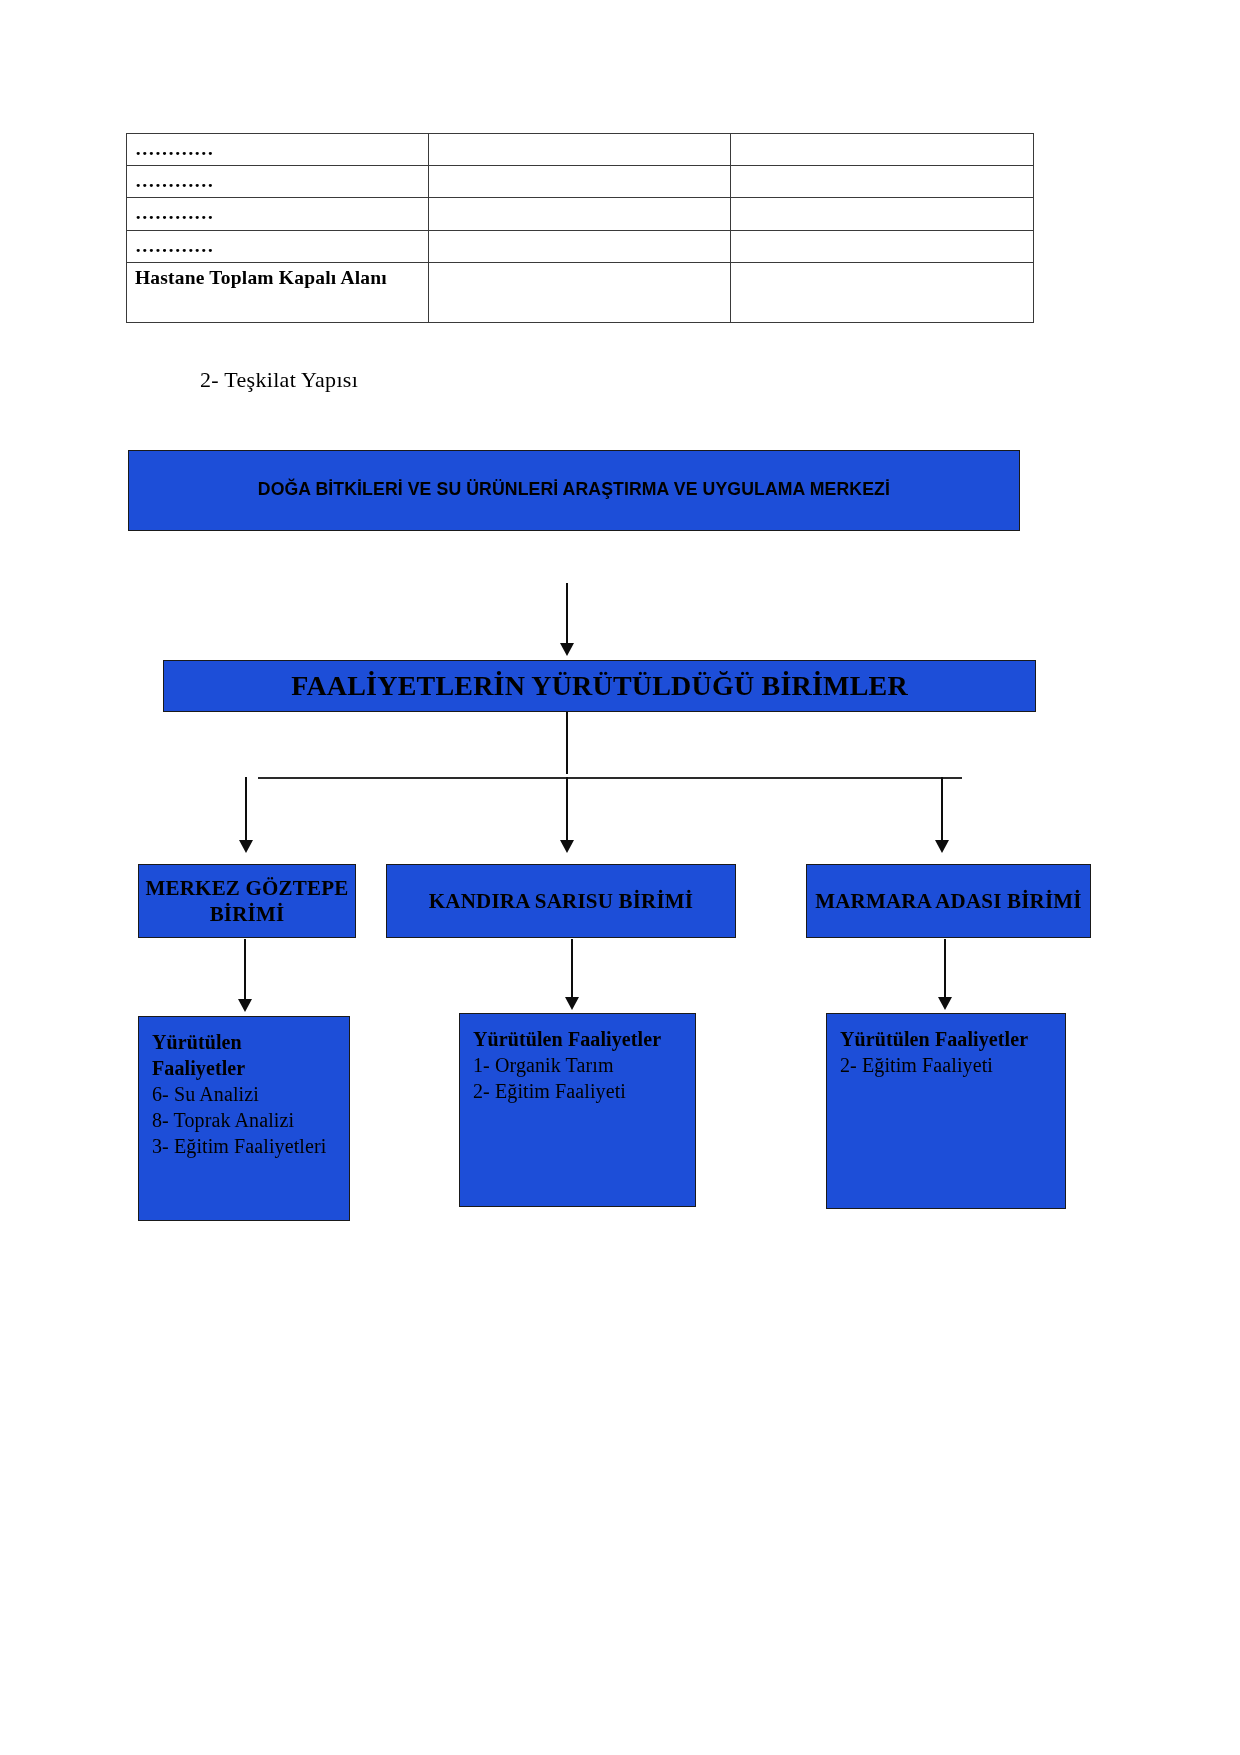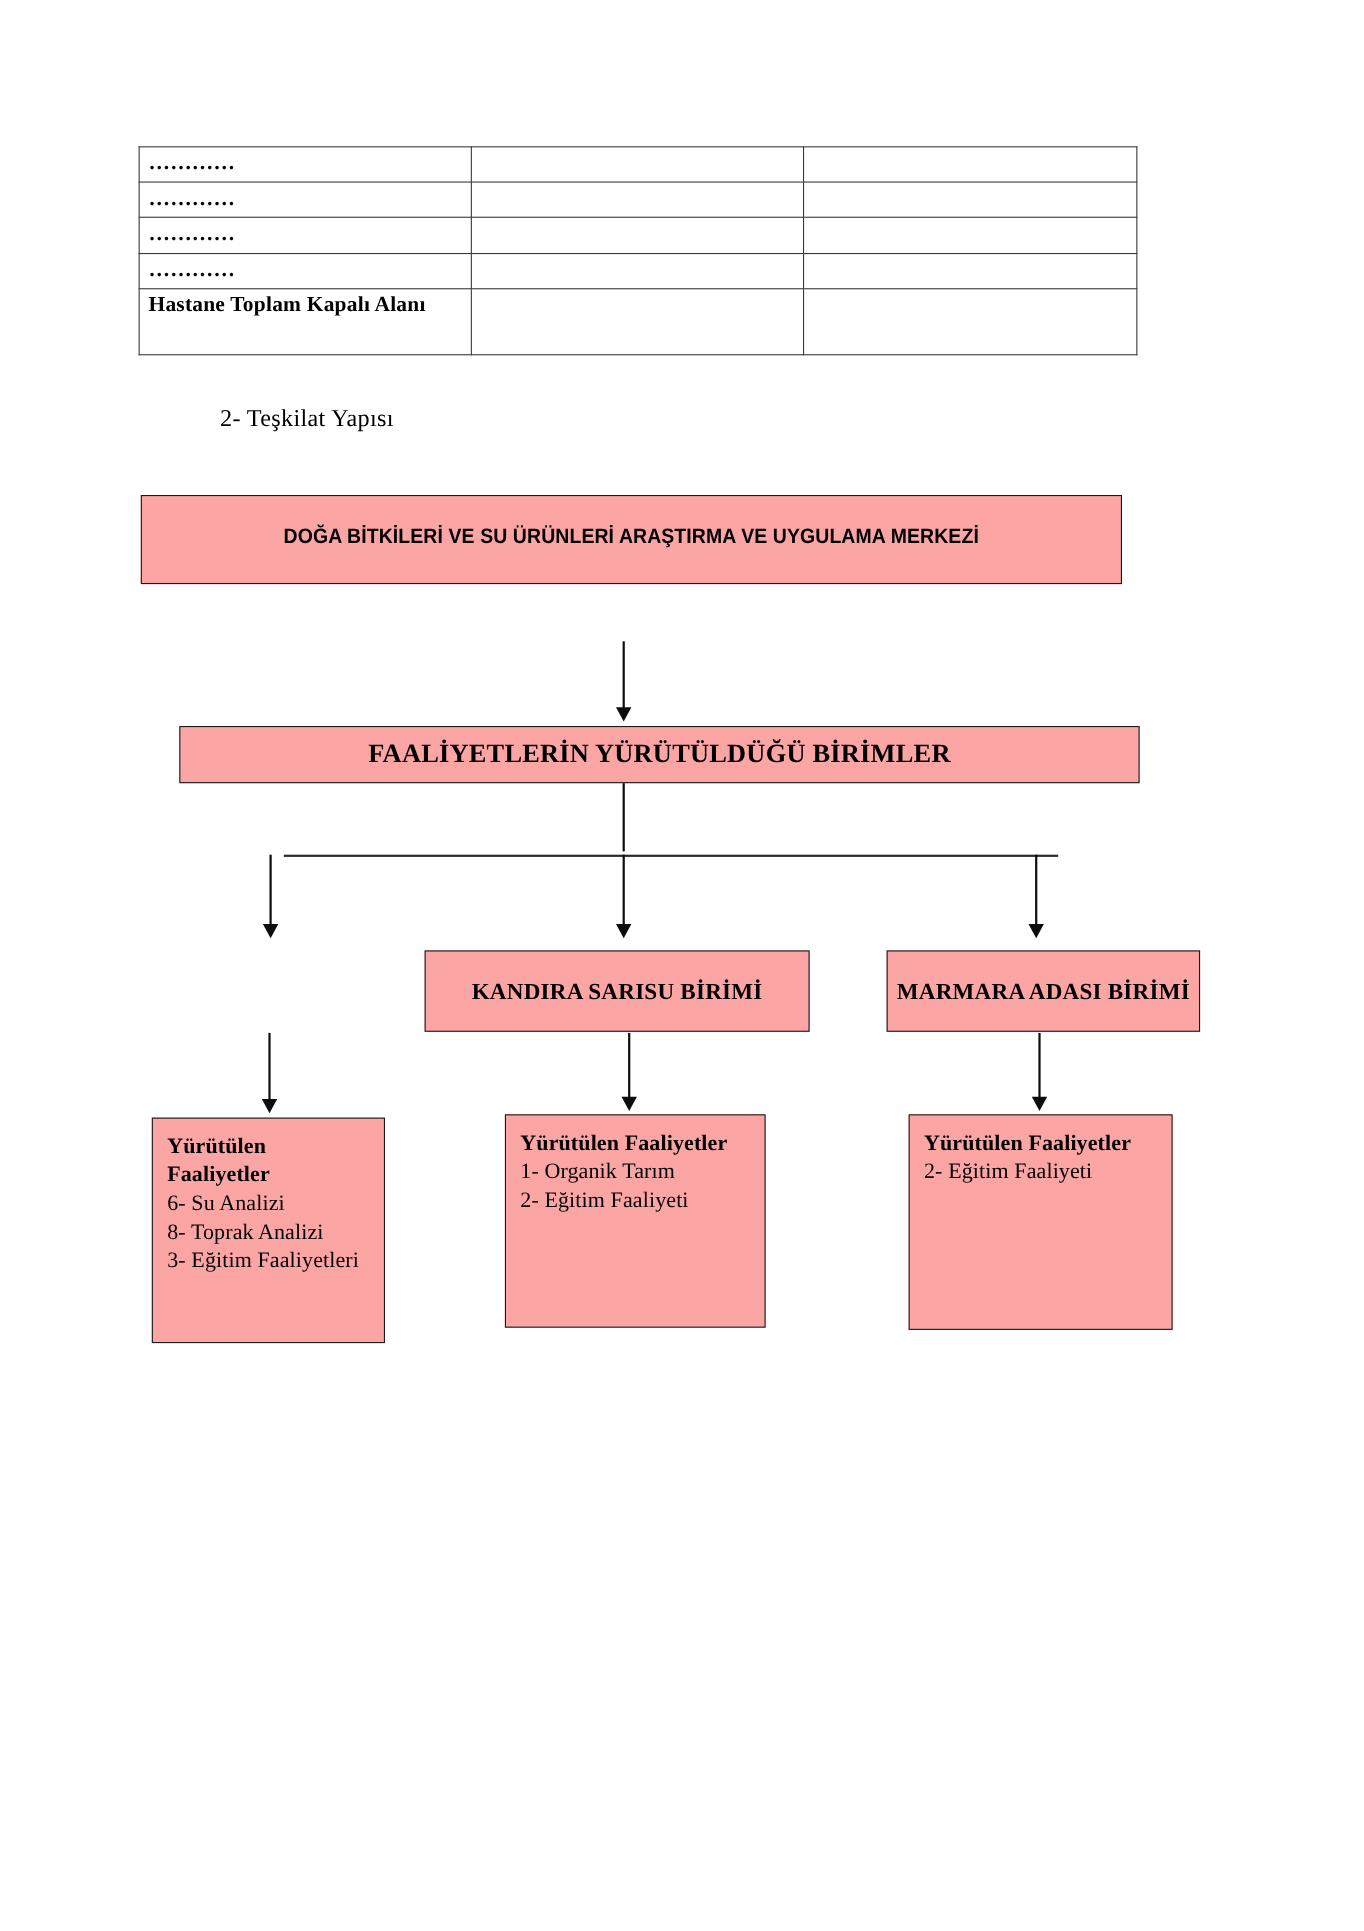--- a/index.html
+++ b/index.html
@@ -54,21 +54,21 @@
     font-size: 22px;
     font-weight: normal;
     letter-spacing: 0.3px;
   }
 
   
   .node {
     position: absolute;
     box-sizing: border-box;
     border: 1.6px solid #1a1a1a;
-    background: #fca5a5;
+    background: #1d4ed8;
   }
   .node-center {
     display: flex;
     align-items: center;
     justify-content: center;
     text-align: center;
   }
 
   
   #node-root {
@@ -88,21 +88,21 @@
   }
 
   
   #node-units {
     left: 163px;
     top: 660px;
     width: 873px;
     height: 52px;
   }
   #node-units .units-title {
-    font-size: 24px;
+    font-size: 28px;
     font-weight: bold;
     letter-spacing: 0.2px;
     white-space: nowrap;
   }
 
   
   .unit-box { height: 74px; }
   .unit-box .unit-title {
     font-size: 21px;
     font-weight: bold;
@@ -231,20 +231,23 @@
   <div class="vline" id="conn-units-bus"></div>
   <div class="hline" id="bus"></div>
 
   <div class="vline" id="conn-bus-0"></div>
   <div class="arrowhead" id="arrow-bus-0"></div>
   <div class="vline" id="conn-bus-1"></div>
   <div class="arrowhead" id="arrow-bus-1"></div>
   <div class="vline" id="conn-bus-2"></div>
   <div class="arrowhead" id="arrow-bus-2"></div>
 
+  <div class="node node-center unit-box" id="node-unit-0">
+    <span class="unit-title">MERKEZ GÖZTEPE BİRİMİ</span>
+  </div>
   <div class="node node-center unit-box" id="node-unit-1">
     <span class="unit-title">KANDIRA SARISU BİRİMİ</span>
   </div>
   <div class="node node-center unit-box" id="node-unit-2">
     <span class="unit-title">MARMARA ADASI BİRİMİ</span>
   </div>
 
   <div class="vline" id="conn-unit-act-0"></div>
   <div class="arrowhead" id="arrow-unit-act-0"></div>
   <div class="vline" id="conn-unit-act-1"></div>

